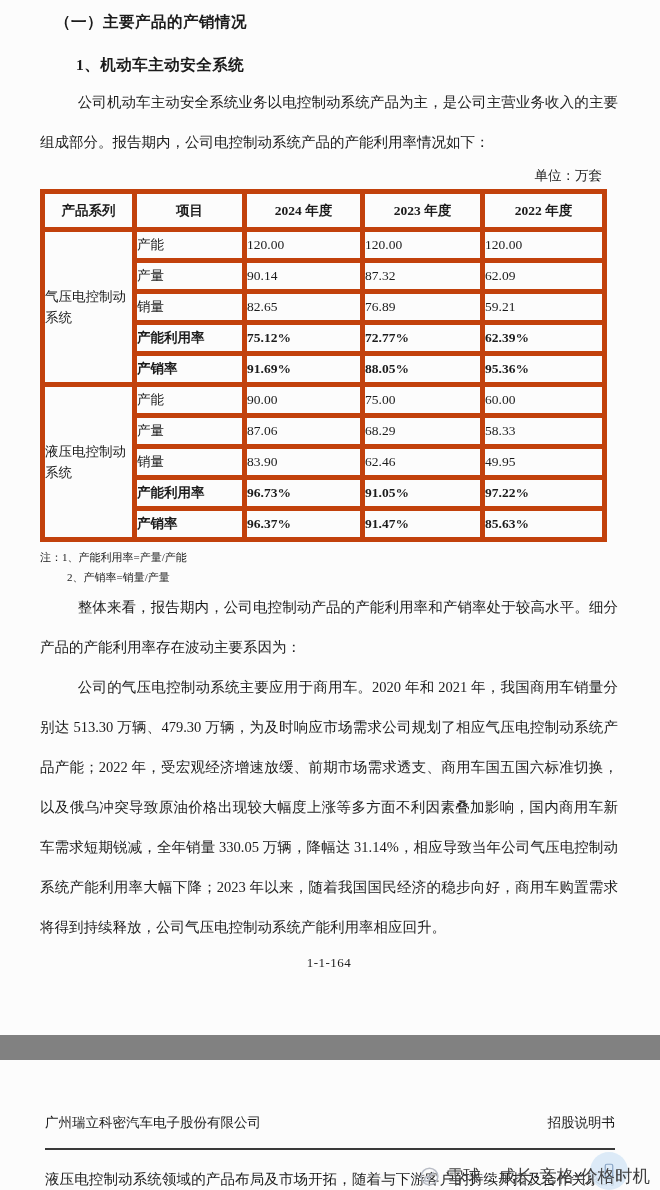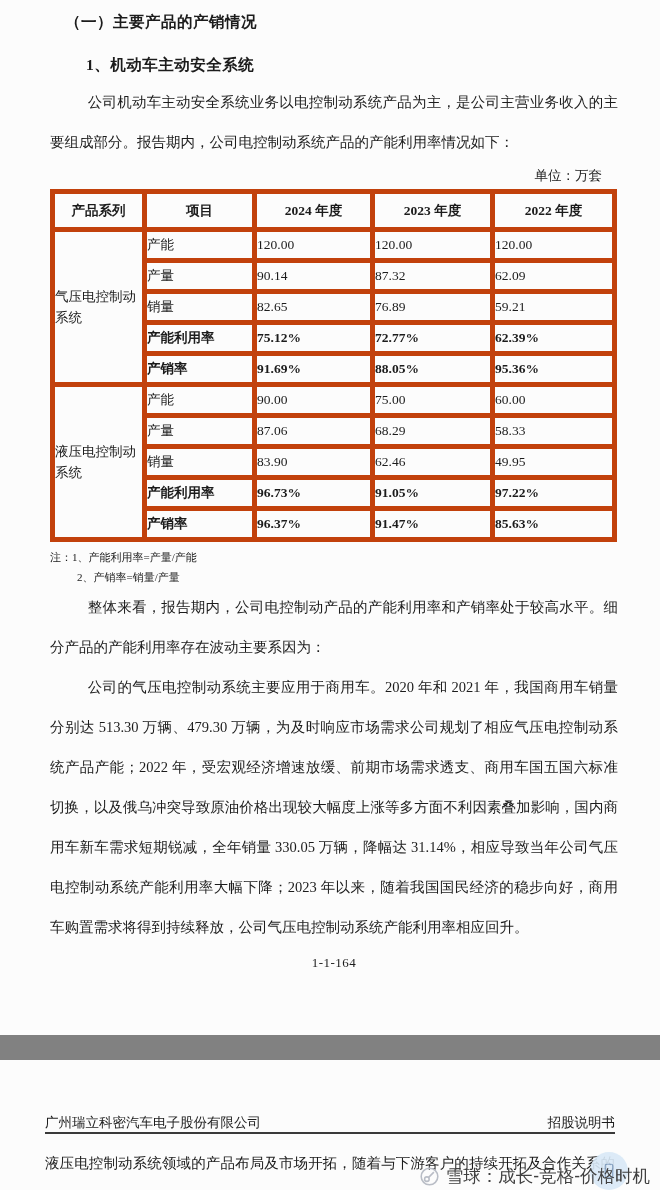--- a/index.html
+++ b/index.html
@@ -9,21 +9,21 @@
     font-family:"Liberation Serif","DejaVu Serif",serif;
     color:#1c1c1c;
     overflow:hidden;
   }
   .screen{
     position:relative;
     width:660px;height:1190px;
     background:#fcfcfc;
   }
   
-  .doc{padding:0 42px 0 50px;}
+  .doc{padding:0 42px 0 40px;}
   .h1{
     font-size:15.5px;font-weight:700;
     padding-top:12px;margin-left:15px;
     letter-spacing:.5px;
   }
   .h2{
     font-size:15.5px;font-weight:700;
     margin-top:22px;margin-left:36px;
     letter-spacing:.5px;
   }
@@ -76,21 +76,21 @@
   
   .divider-bar{
     width:660px;height:25px;background:#818181;margin-top:64px;
   }
   
   .p2-header{
     margin:54px 45px 0 45px;
     display:flex;justify-content:space-between;align-items:flex-start;
     font-size:13.5px;
     border-bottom:2px solid #3a3a3a;
-    padding-bottom:0;
+    padding-bottom:16px;
   }
   .p2-para{
     font-size:14.5px;line-height:38px;
     text-align:justify;text-justify:inter-ideograph;
     margin:10px 45px 0 45px;
   }
   
   .watermark{
     position:absolute;right:10px;bottom:2px;
     display:flex;align-items:center;gap:6px;

